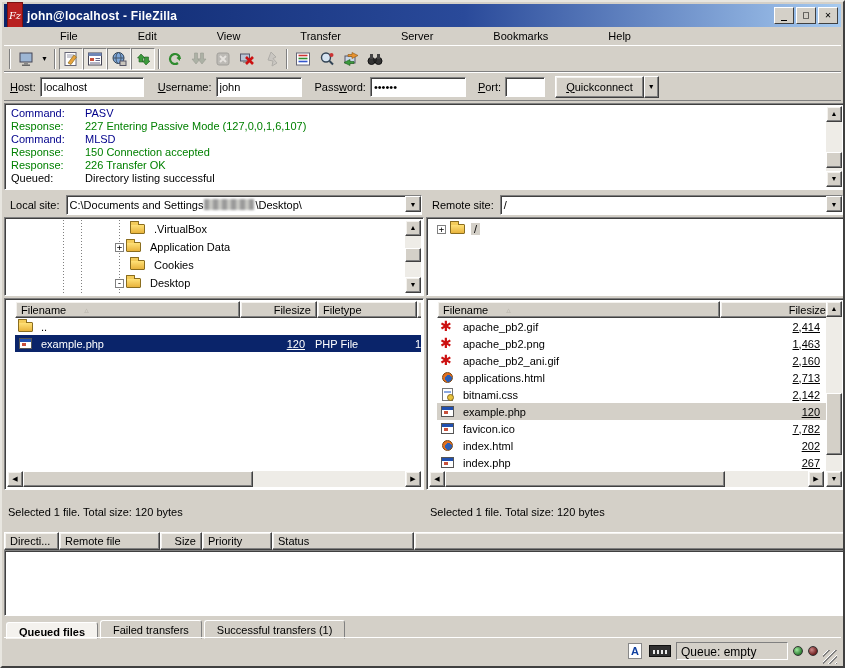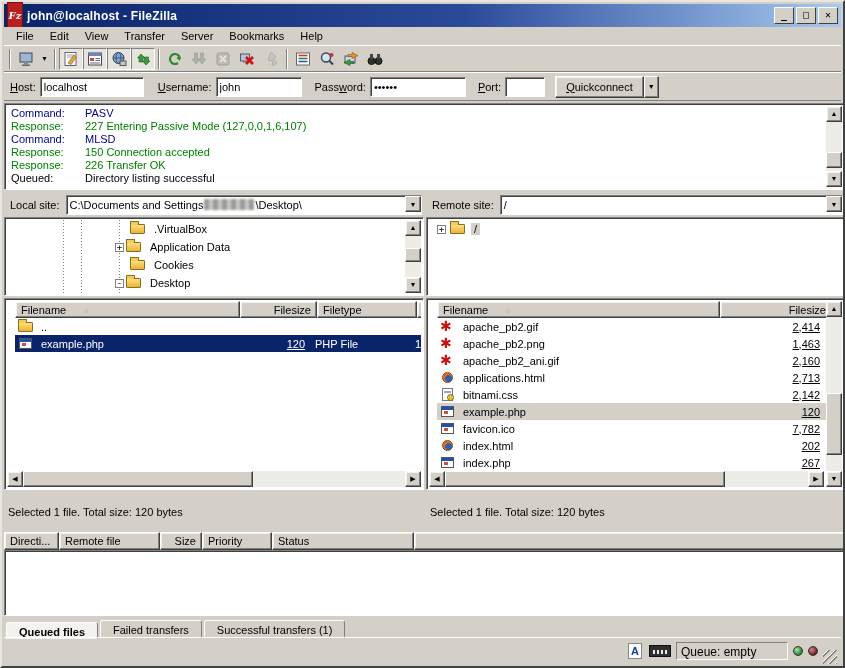--- a/index.html
+++ b/index.html
@@ -9,33 +9,33 @@
   .window {
     position:relative; width:845px; height:668px; background:#D4D0C8;
     border:2px solid; border-color:#E8E6E0 #404040 #404040 #E8E6E0;
     overflow:hidden;
   }
 
   
   .titlebar { position:absolute; top:2px; left:2px; right:2px; height:23px;
     background:linear-gradient(90deg,#0A246A 0%,#2A4A9A 55%,#A6CAF0 100%);
     display:flex; align-items:center; padding:0 3px; }
-  .app-icon { width:16px; height:28px; background:#B82020; color:#fff; font-weight:bold;
+  .app-icon { width:16px; height:28px; background:#B82020; color:#fff; font-weight:normal;
     font-size:10px; display:flex; align-items:center; justify-content:center;
     border:1px solid #7a1010; margin-right:4px; font-family:"DejaVu Serif",serif; font-style:italic;}
   .title-text { color:#fff; font-weight:bold; font-size:12px; letter-spacing:.2px; }
   .win-controls { margin-left:auto; display:flex; gap:2px; }
   .win-btn { width:20px; height:17px; background:#D4D0C8; border:1px solid;
     border-color:#fff #404040 #404040 #fff; font-size:10px; line-height:14px; text-align:center;
     font-family:"DejaVu Sans Mono",monospace; font-weight:bold;}
 
   
   .menubar { position:absolute; top:25px; left:2px; right:2px; height:18px;
     display:flex; align-items:center; padding-left:4px; background:#D4D0C8; }
-  .menu-item { padding:2px 8px; }
+  .menu-item { padding:2px 8px;margin-left:44px; }
 
   
   .toolbar { position:absolute; top:43px; left:2px; right:2px; height:27px;
     display:flex; align-items:center; padding-left:2px; background:#D4D0C8;
     border-top:1px solid #fff; border-bottom:1px solid #808080;}
   .tb-sep { width:2px; height:20px; margin:0 3px;
     border-left:1px solid #808080; border-right:1px solid #fff; }
   .tb-btn { width:24px; height:22px; display:flex; align-items:center; justify-content:center;
     border:1px solid transparent; }
   .tb-btn.pressed { border-color:#808080 #fff #fff #808080; background:#E7E4DD; }

